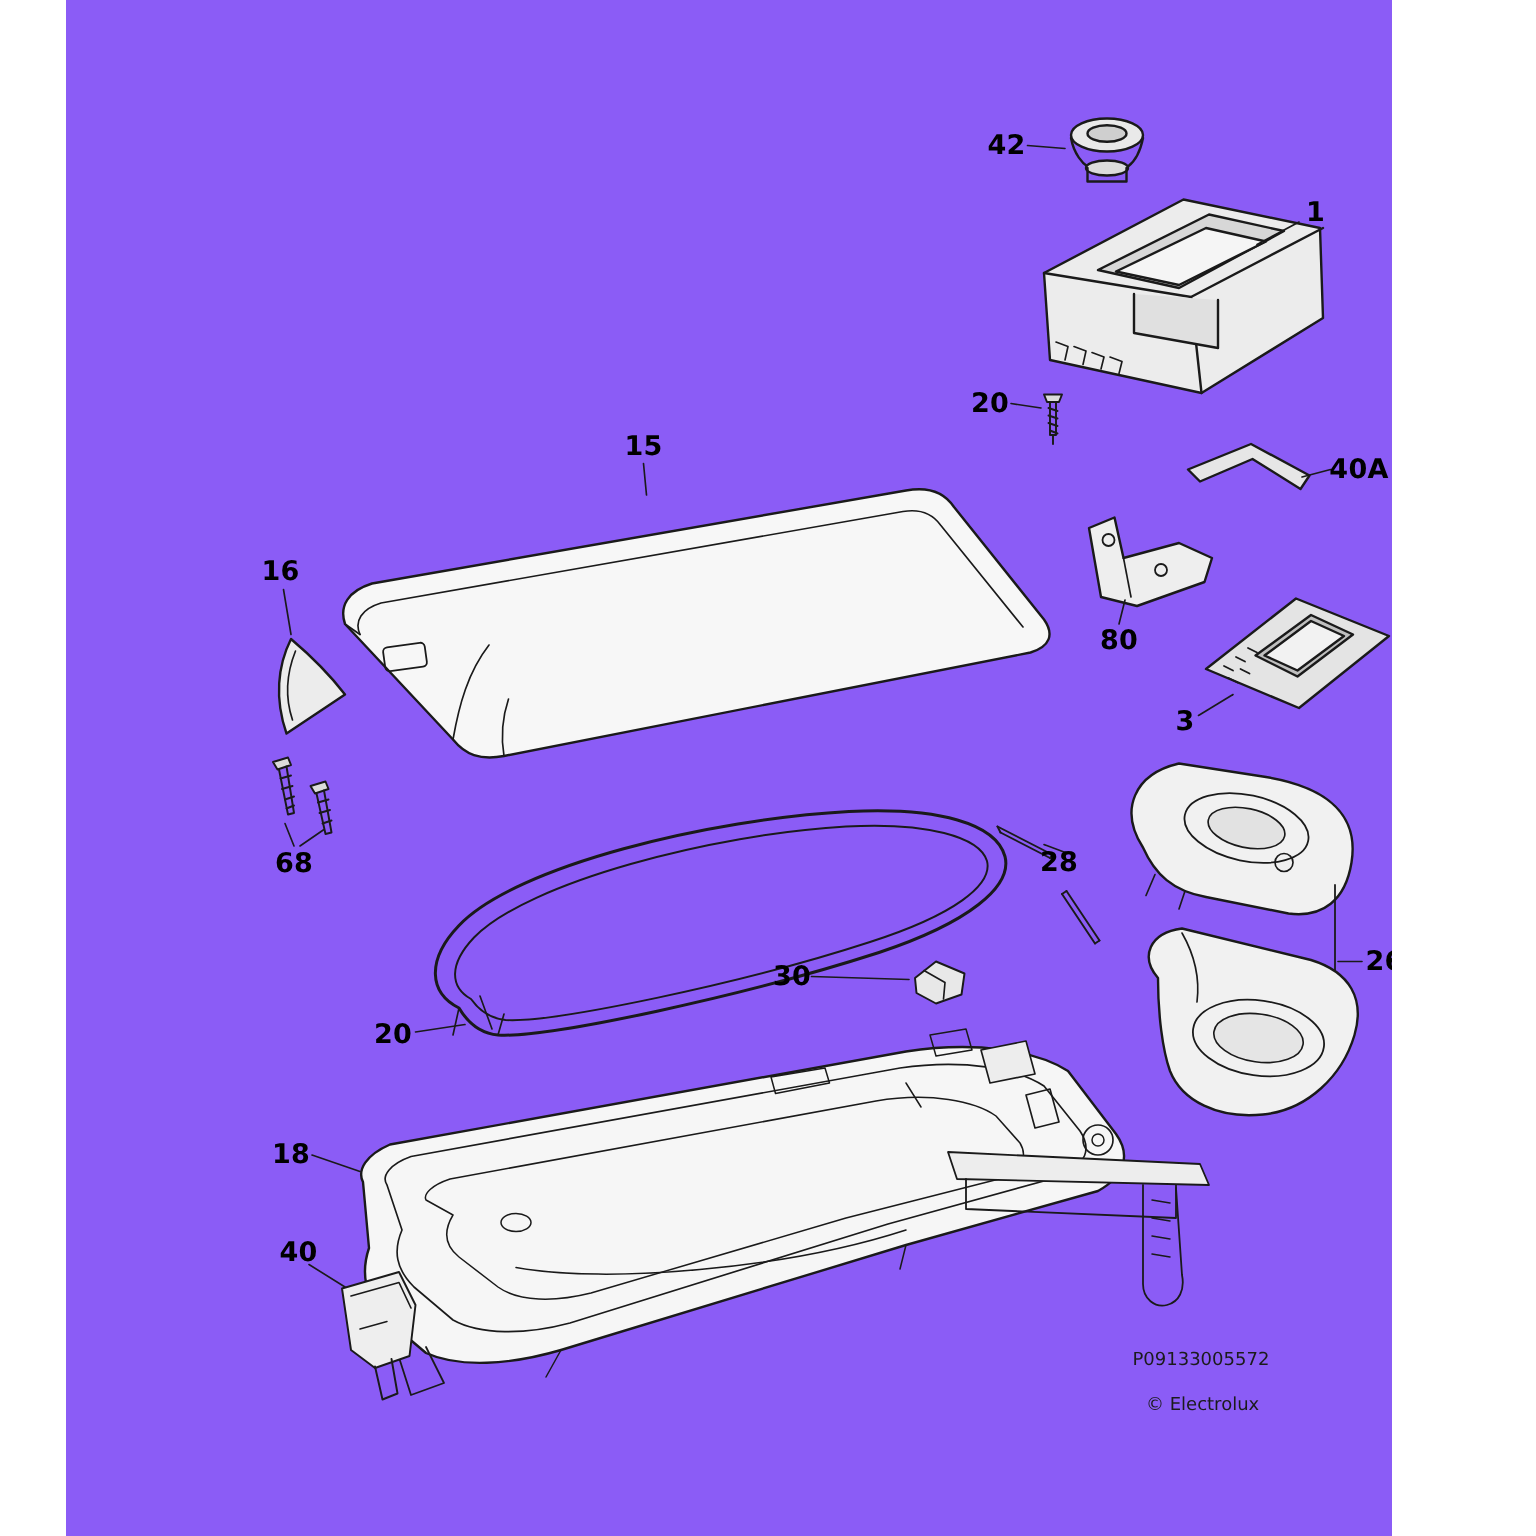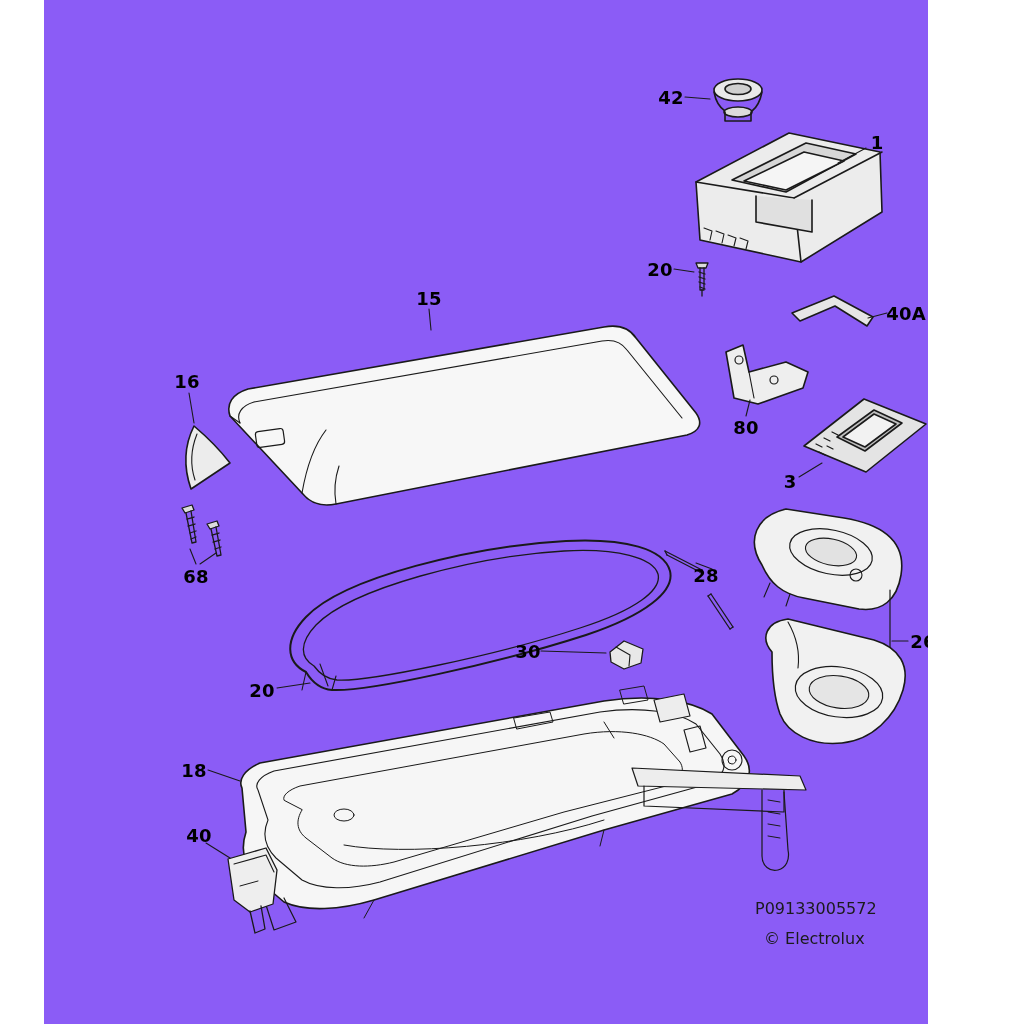--- a/index.html
+++ b/index.html
@@ -16,21 +16,21 @@
     position:absolute;
     transform:translate(-50%,-50%);
     font-weight:bold;
     font-size:18px;
     color:#000;
     letter-spacing:0.2px;
     white-space:nowrap;
   }
   .meta{
     position:absolute;
-    font-size:16px;
+    font-size:12px;
     color:#1b1b1b;
     white-space:nowrap;
     text-align:right;
   }
   #l42{left:627px;top:97px}
   #l1{left:833px;top:142px}
   #l50{left:616px;top:269px}
   #l40A{left:862px;top:313px}
   #l15{left:385px;top:298px}
   #l16{left:143px;top:381px}

